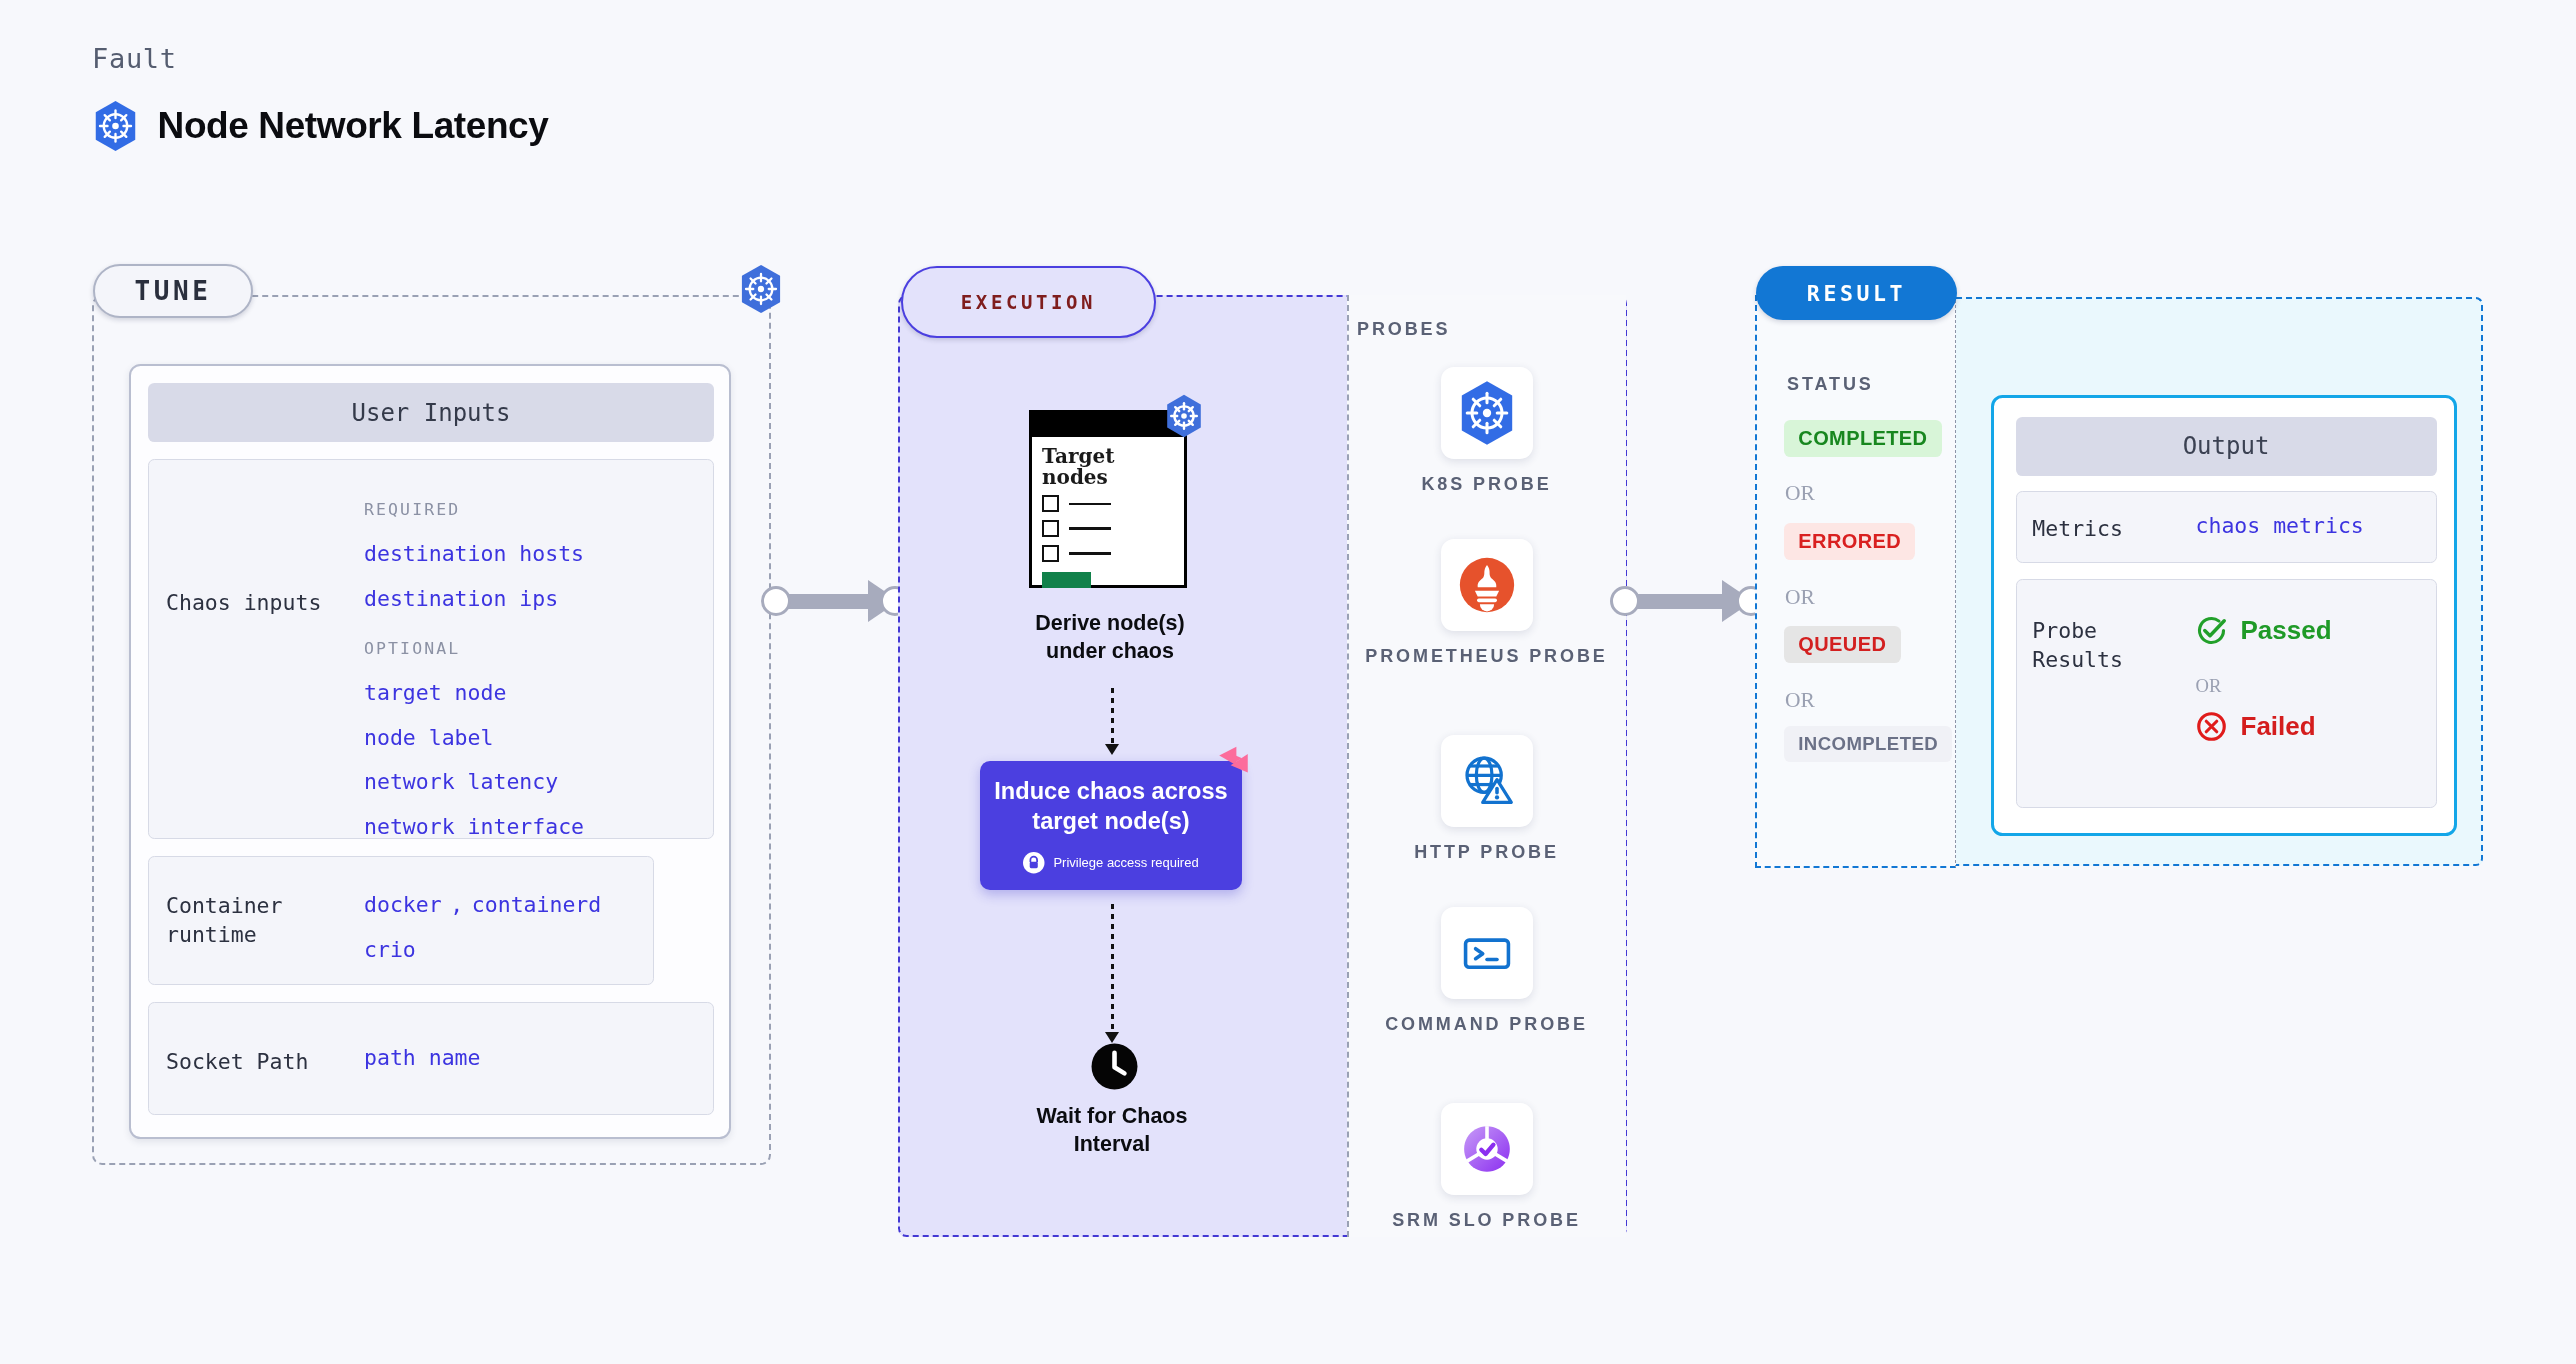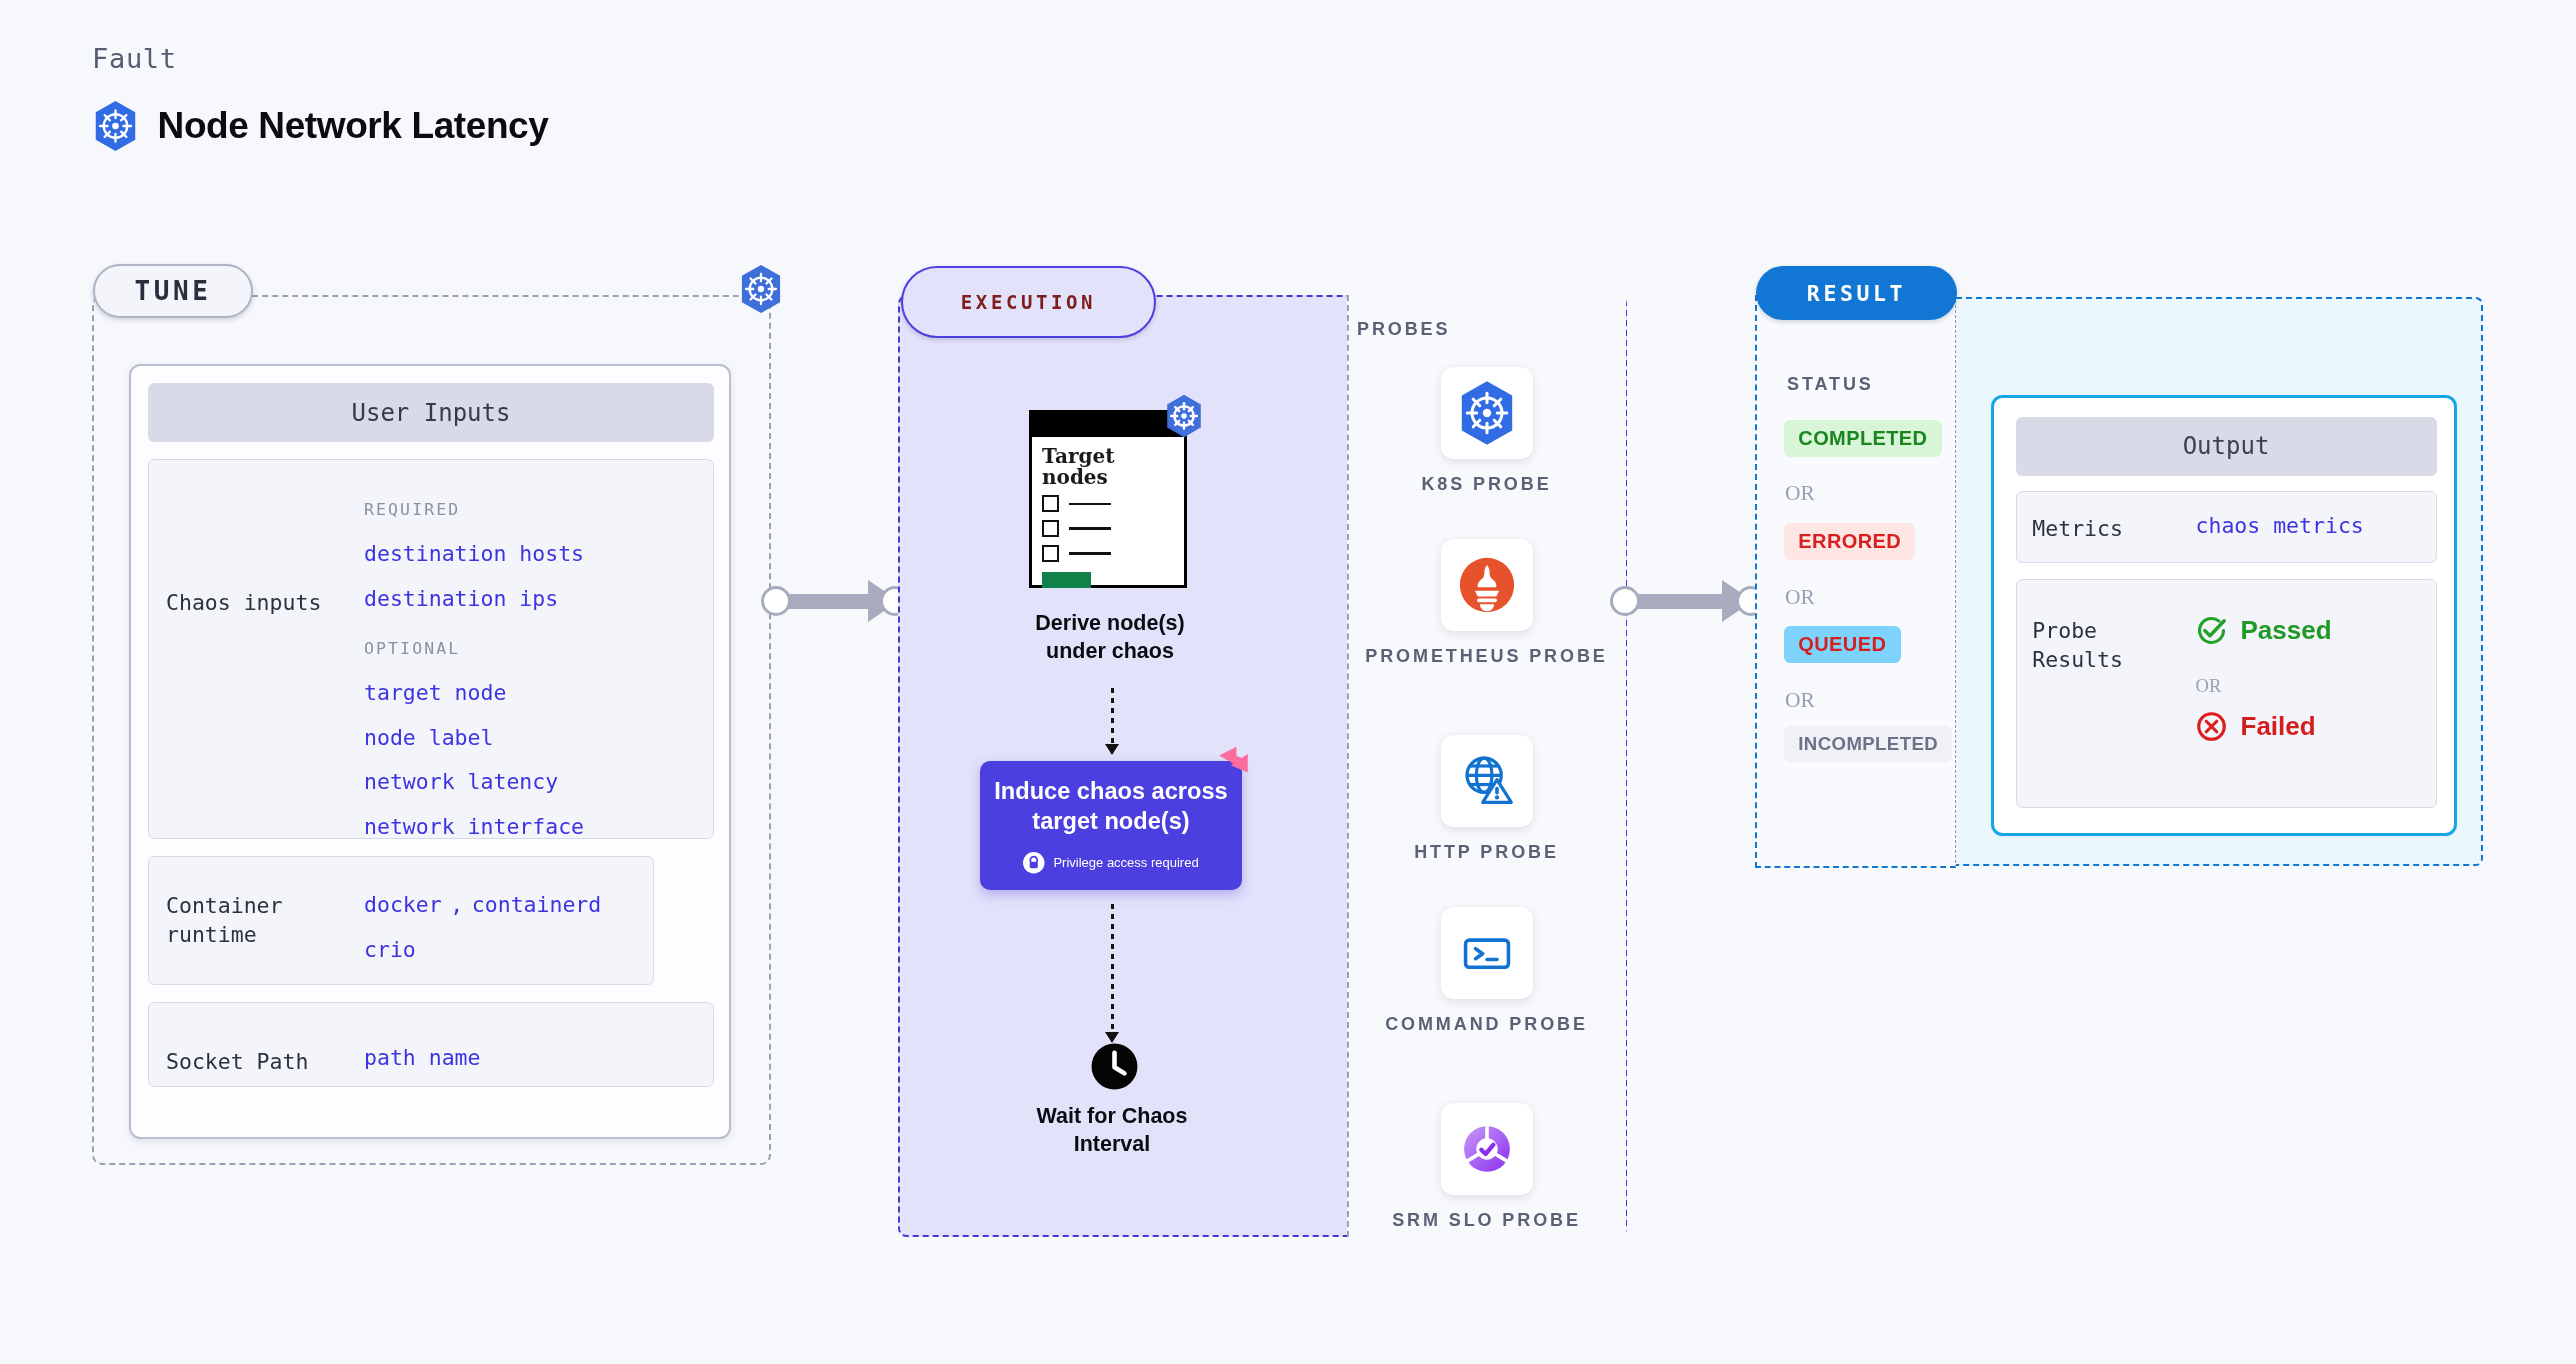--- a/index.html
+++ b/index.html
@@ -286,21 +286,21 @@
     <div class="kv-col" style="left:215px;top:37px;">
       <div style="display:flex;align-items:baseline;gap:8.6px;">
         <span class="kv-val">docker</span>
         <span class="kv-val kv-sep">,</span>
         <span class="kv-val">containerd</span>
       </div>
       <div class="kv-val" style="margin-top:23px;">crio</div>
     </div>
   </div>
 
-  <div class="sub-box" style="position:absolute;left:17px;top:636px;width:566px;height:85px;">
+  <div class="sub-box" style="position:absolute;left:17px;top:636px;width:566px;height:113px;">
     <div class="row-label" style="left:17px;top:44px;">Socket Path</div>
     <div class="kv-col" style="left:215px;top:44px;">
       <div class="kv-val">path name</div>
     </div>
   </div>
 </div>
 
 <div class="stage-arrow" style="left:761px; top:580px; width:143px;">
   <div class="sa-line" style="left:14.3px; width:106px;"></div>
   <div class="sa-head" style="left:107px;"></div>
@@ -497,21 +497,21 @@
 
 <div id="result-out"></div>
 <div id="result-status"></div>
 <div id="result-tag" class="panel-tag">RESULT</div>
 <div id="status-title">STATUS</div>
 
 <div class="badge" style="top:420px; background:#d8f5d8; color:#18871f;">COMPLETED</div>
 <div class="or-txt" style="top:481px;">OR</div>
 <div class="badge" style="top:523px; background:#fde6e4; color:#d92020;">ERRORED</div>
 <div class="or-txt" style="top:585px;">OR</div>
-<div class="badge" style="top:626px; background:#7dd3fc; color:#d32020;">QUEUED</div>
+<div class="badge" style="top:626px; background:#e5e5e5; color:#d32020;">QUEUED</div>
 <div class="or-txt" style="top:688px;">OR</div>
 <div class="badge" style="top:726px; background:#f0f1f6; color:#6b7187; font-size:18.6px;">INCOMPLETED</div>
 
 <div id="output-card">
   <div id="output-head">Output</div>
 
   <div id="metrics-box" class="sub-box">
     <div class="row-label" style="left:15.8px;top:21.5px;">Metrics</div>
     <div class="kv-val" style="position:absolute;left:179px;top:23px;">chaos metrics</div>
   </div>

